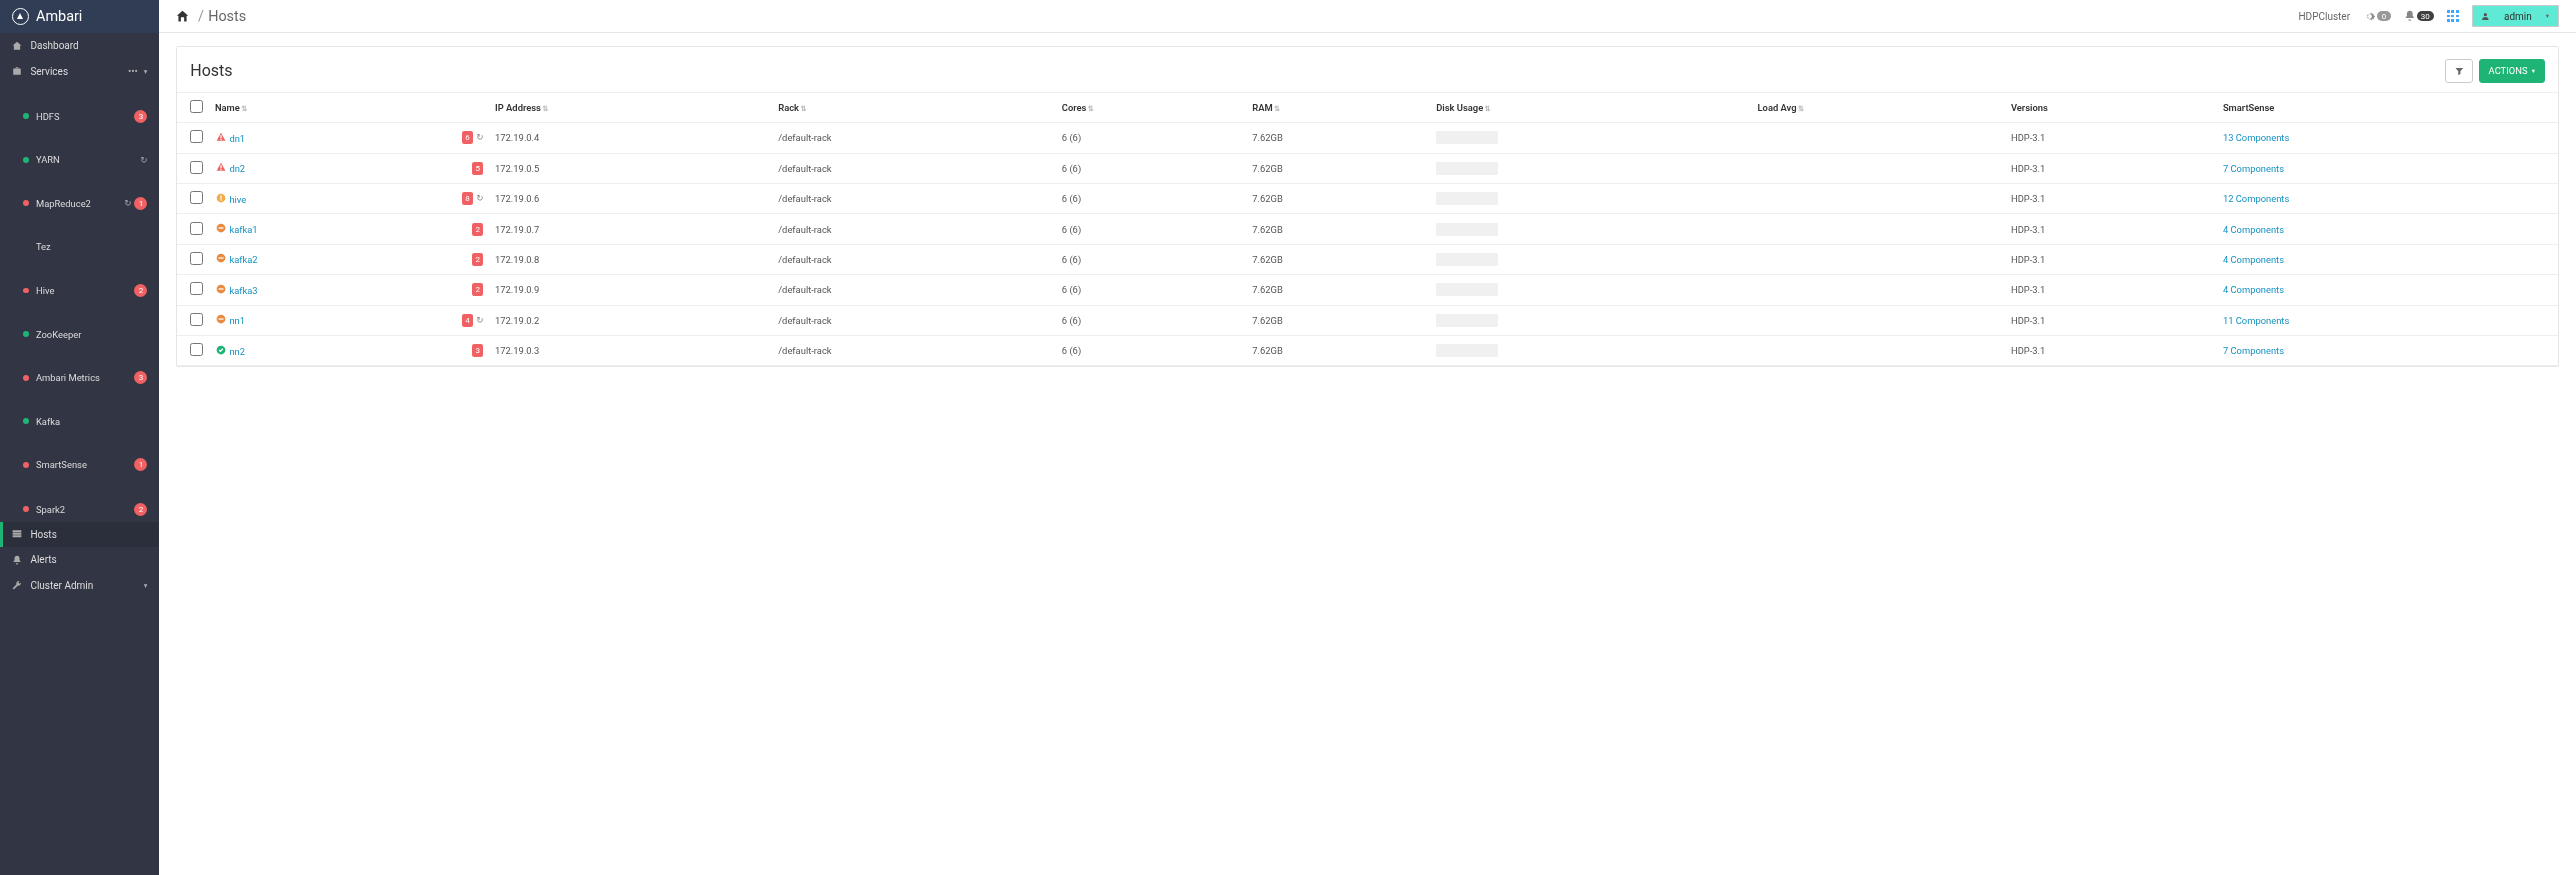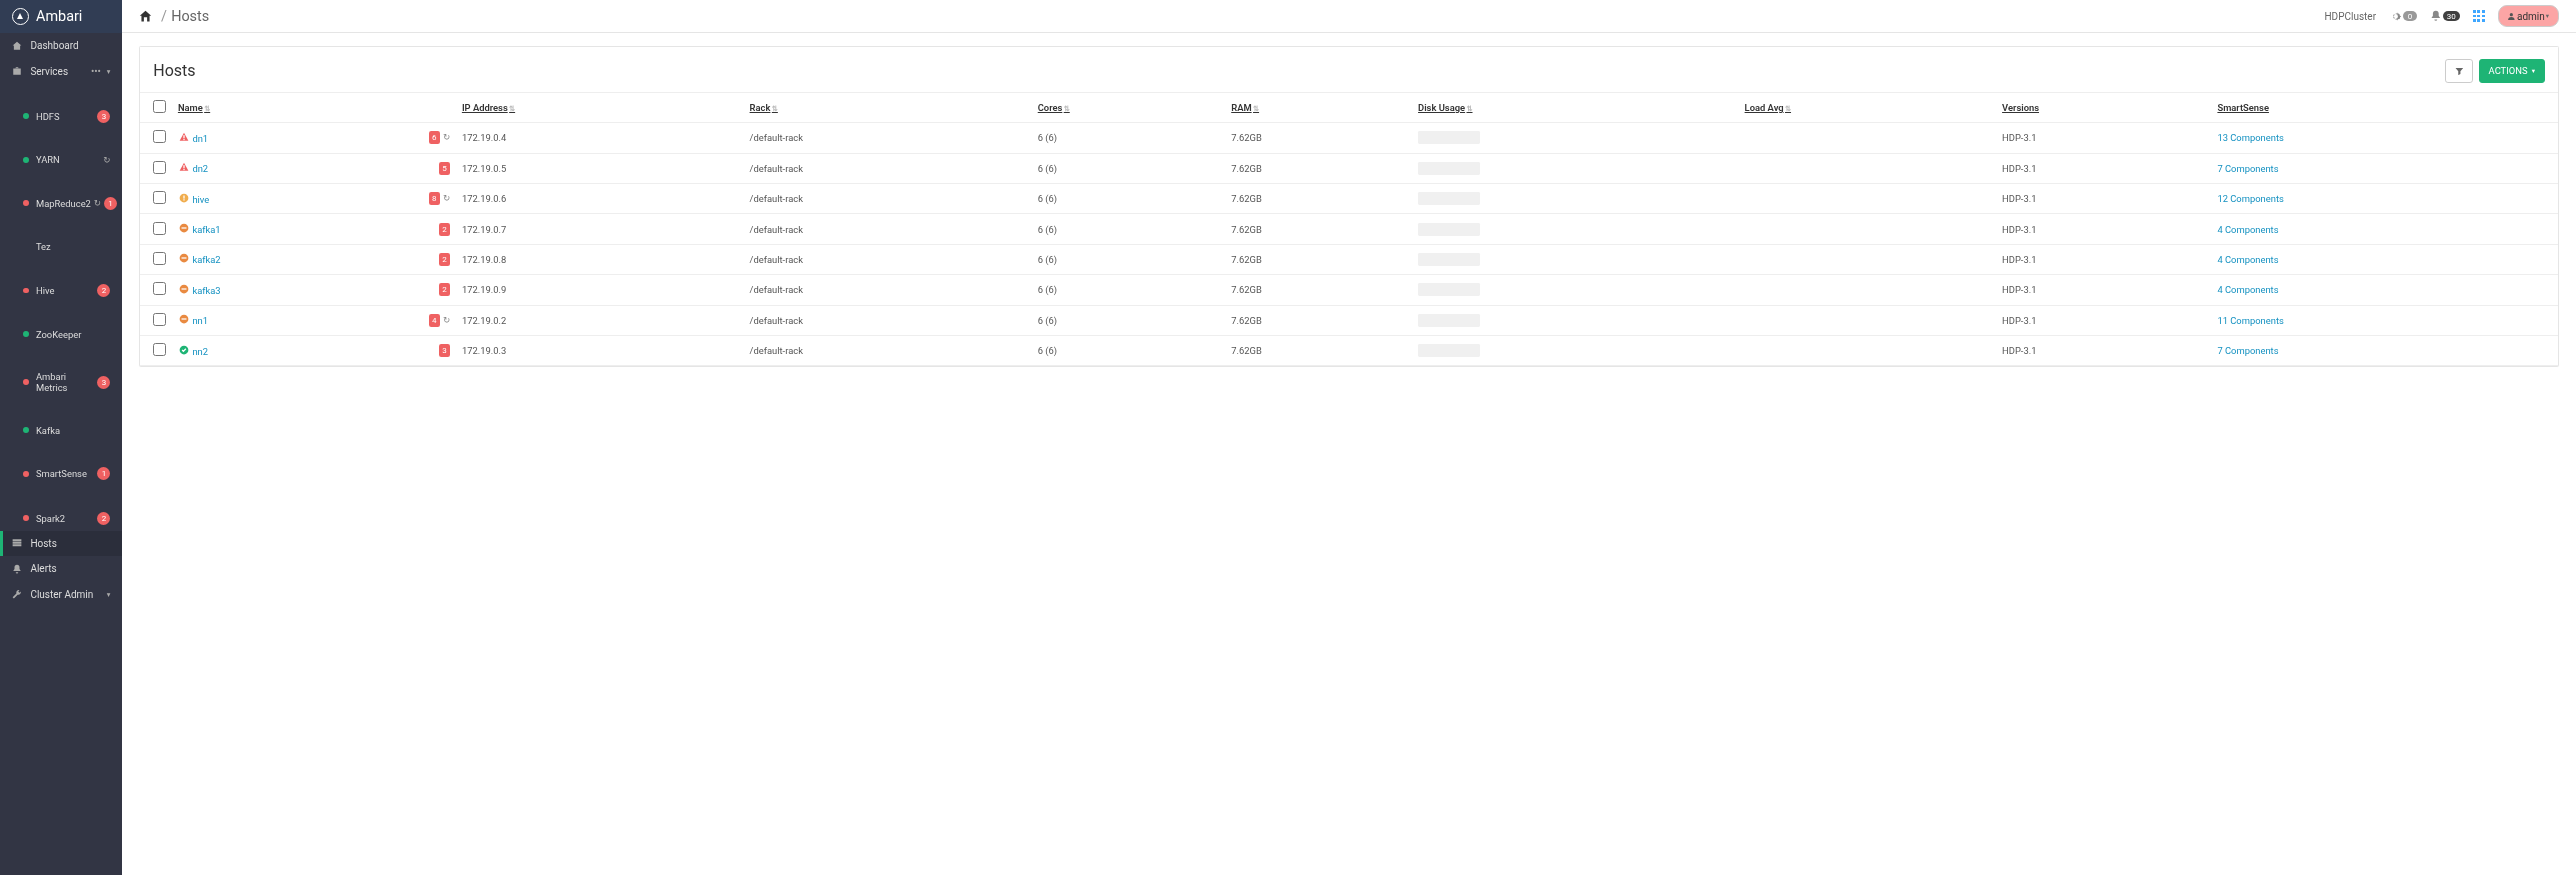--- a/index.html
+++ b/index.html
@@ -1,20 +1,20 @@
 <!DOCTYPE html>
 <html style="font-size:11.6px"><head>
 <meta charset="utf-8">
 <style>
 * { box-sizing: border-box; margin: 0; padding: 0; }
 body { font-family: -apple-system, BlinkMacSystemFont, "Segoe UI", Roboto, Arial, sans-serif; font-size: 10px; color: #333; background: #fff; }
 .app { display: flex; min-height: 100vh; }
 
 
-.sidebar { width: 122px; background: #323544; color: #fff; flex-shrink: 0; }
+.sidebar { width: 159px; background: #323544; color: #fff; flex-shrink: 0; }
 .brand { height: 33px; display: flex; align-items: center; padding: 0 11.6px; background: #313d54; cursor: pointer; }
 .brand-icon { width: 17.3px; height: 17.3px; border: 1.4px solid #fff; border-radius: 50%; margin-right: 7.2px; position: relative; display: flex; align-items: center; justify-content: center; }
 .brand-icon::before { content: ""; width: 0; height: 0; border-left: 3.6px solid transparent; border-right: 3.6px solid transparent; border-bottom: 6.5px solid #fff; }
 .brand-text { font-size: 14.4px; font-weight: 400; color: #fff; }
 .nav-item { display: flex; align-items: center; padding: 7.2px 11.6px; color: #ddd; cursor: pointer; position: relative; }
 .nav-item.active { background: #2b2e3b; }
 .nav-item.active::before { content: ""; position: absolute; left: 0; top: 0; bottom: 0; width: 2.9px; background: #1eb475; }
 .nav-icon { width: 11.6px; margin-right: 7.2px; display: inline-flex; align-items: center; justify-content: center; color: #aaa; }
 .nav-label { flex: 1; font-size: 10px; }
 .nav-ellipsis { color: #aaa; margin-right: 5.8px; }
@@ -35,37 +35,37 @@
 .breadcrumb-sep { margin: 0 4.3px; color: #999; }
 .breadcrumb-current { color: #666; }
 .topbar-right { margin-left: auto; display: flex; align-items: center; gap: 13px; }
 .cluster-name { color: #666; padding-left: 19px; }
 .gear-wrap, .bell-wrap, .apps-wrap { position: relative; cursor: pointer; color: #666; display: flex; align-items: center; }
 .count-badge { border-radius: 7.2px; font-size: 8px; padding: 0.7px 4.3px; margin-left: 1.4px; color: #fff; }
 .badge-gray { background: #999; }
 .badge-red { background: #404040; }
 .apps-grid { display: grid; grid-template-columns: repeat(3,2.9px); grid-template-rows: repeat(3,2.9px); gap: 1.4px; }
 .apps-grid span { background: #3fa7ff; width: 2.9px; height: 2.9px; }
-.admin-btn { border: 0.7px solid #ccc; border-radius: 9px; padding: 4.3px 8.7px; display: flex; align-items: center; gap: 1px; cursor: pointer; color: #333; background: #fca5a5; }
+.admin-btn { border: 0.7px solid #ccc; border-radius: 1px; padding: 4.3px 8.7px; display: flex; align-items: center; gap: 14px; cursor: pointer; color: #333; background: #5eead4; }
 .admin-btn .caret { font-size: 6.5px; color: #666; }
 
 
 .content { padding: 13px 17.3px; }
 .card { background: #fff; border: 0.7px solid #e5e5e5; border-radius: 1.4px; }
 .card-header { display: flex; align-items: center; padding: 11.6px 13px 8.7px; }
 .card-title { font-size: 16px; font-weight: 400; color: #333; }
 .card-actions { margin-left: auto; display: flex; gap: 5.8px; }
 .btn { border-radius: 2.9px; padding: 5.8px 8.7px; font-size: 9.4px; cursor: pointer; display: inline-flex; align-items: center; gap: 4.3px; }
 .btn-outline { border: 0.7px solid #ccc; background: #fff; color: #666; }
 .btn-green { background: #1eb475; color: #fff; border: 0.7px solid #1eb475; }
 .btn .caret { font-size: 6.5px; }
 
 
 table { width: 100%; border-collapse: collapse; }
-thead th { text-align: left; font-weight: 600; font-size: 9.4px; color: #333; padding: 7.2px 5.8px; border-top: 0.7px solid #eee; border-bottom: 0.7px solid #eee; white-space: nowrap; text-decoration: underline; }
+thead th { text-align: left; font-weight: 600; font-size: 9.4px; color: #333; padding: 7.2px 5.8px; border-top: 0.7px solid #eee; border-bottom: 0.7px solid #eee; white-space: nowrap; }
 tbody td { padding: 7.2px 5.8px; border-bottom: 0.7px solid #eee; font-size: 9.4px; color: #555; vertical-align: middle; }
 th:first-child, td:first-child { padding-left: 13px; width: 26px; }
 th .sort { color: #bbb; font-size: 7.2px; margin-left: 1.4px; }
 .host-link { color: #1491c1; cursor: pointer; }
 .host-status { display: inline-flex; width: 11.6px; justify-content: center; margin-right: 2.9px; }
 .status-crit svg { fill: #ef6162; }
 .status-warn svg { fill: #f0ad4e; }
 .status-maint svg { fill: #e98a41; }
 .status-ok svg { fill: #1eb475; }
 .badge-num { background: #ef6162; color: #fff; border-radius: 2.2px; min-width: 11.6px; height: 13px; font-size: 8px; display: inline-flex; align-items: center; justify-content: center; padding: 0 2.9px; }

